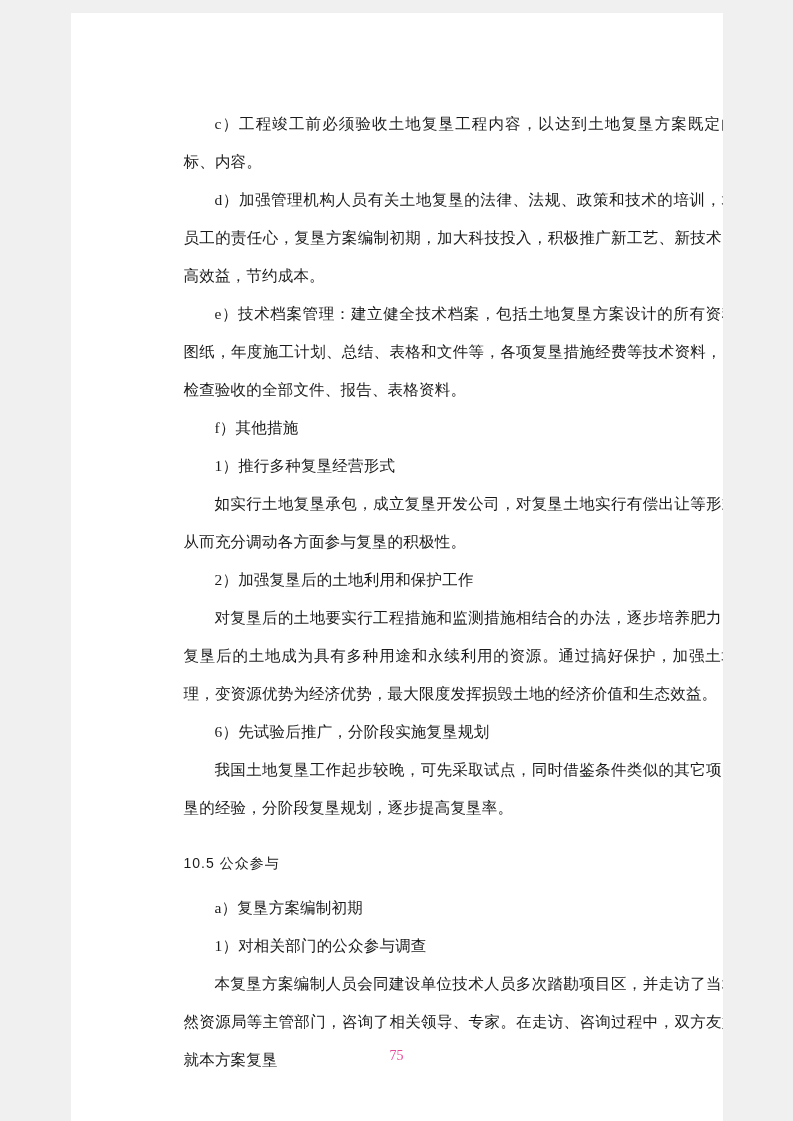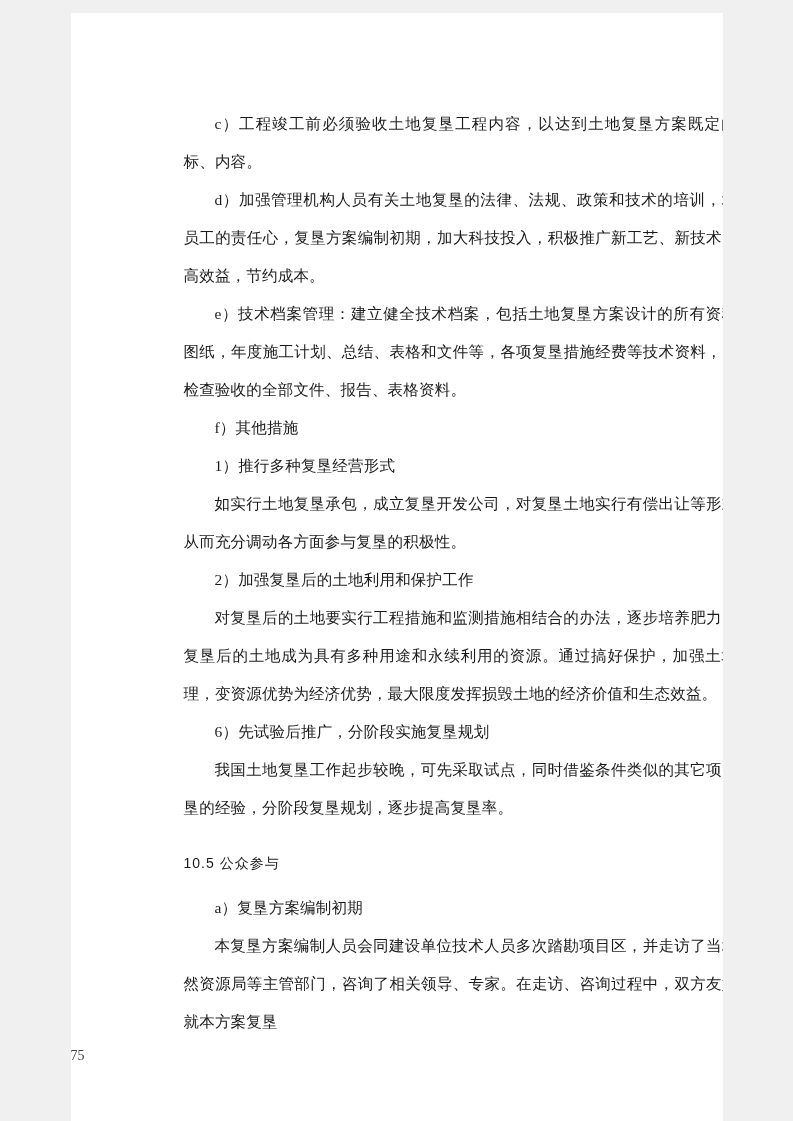--- a/index.html
+++ b/index.html
@@ -41,23 +41,24 @@
     margin: 14px 0 4px 0;
     line-height: 44px;
     letter-spacing: 1px;
     font-family: Liberation Sans, sans-serif;
   }
   .page-number {
     position: absolute;
     left: 0;
     right: 0;
     top: 1035px;
+    text-align: center;
     font-size: 14px;
     font-family: "Liberation Serif", "DejaVu Serif", serif;
-    color: #404040;
+    color: #ec4899;
   }
 </style>
 </head>
 <body>
 
 <div class="page">
   <div class="content">
 
     <p class="indent">c）工程竣工前必须验收土地复垦工程内容，以达到土地复垦方案既定的目标、内容。</p>
     <p class="indent">d）加强管理机构人员有关土地复垦的法律、法规、政策和技术的培训，增强员工的责任心，复垦方案编制初期，加大科技投入，积极推广新工艺、新技术，提高效益，节约成本。</p>
@@ -66,18 +67,19 @@
     <p class="indent">1）推行多种复垦经营形式</p>
     <p class="indent">如实行土地复垦承包，成立复垦开发公司，对复垦土地实行有偿出让等形式，从而充分调动各方面参与复垦的积极性。</p>
     <p class="indent">2）加强复垦后的土地利用和保护工作</p>
     <p class="indent">对复垦后的土地要实行工程措施和监测措施相结合的办法，逐步培养肥力，使复垦后的土地成为具有多种用途和永续利用的资源。通过搞好保护，加强土地管理，变资源优势为经济优势，最大限度发挥损毁土地的经济价值和生态效益。</p>
     <p class="indent">6）先试验后推广，分阶段实施复垦规划</p>
     <p class="indent">我国土地复垦工作起步较晚，可先采取试点，同时借鉴条件类似的其它项目复垦的经验，分阶段复垦规划，逐步提高复垦率。</p>
 
     <h2 class="section">10.5  公众参与</h2>
 
     <p class="indent">a）复垦方案编制初期</p>
+    <p class="indent">1）对相关部门的公众参与调查</p>
     <p class="indent">本复垦方案编制人员会同建设单位技术人员多次踏勘项目区，并走访了当地自然资源局等主管部门，咨询了相关领导、专家。在走访、咨询过程中，双方友好的就本方案复垦</p>
 
   </div>
 
   <div class="page-number">75</div>
 </div>
 
 </body></html>

